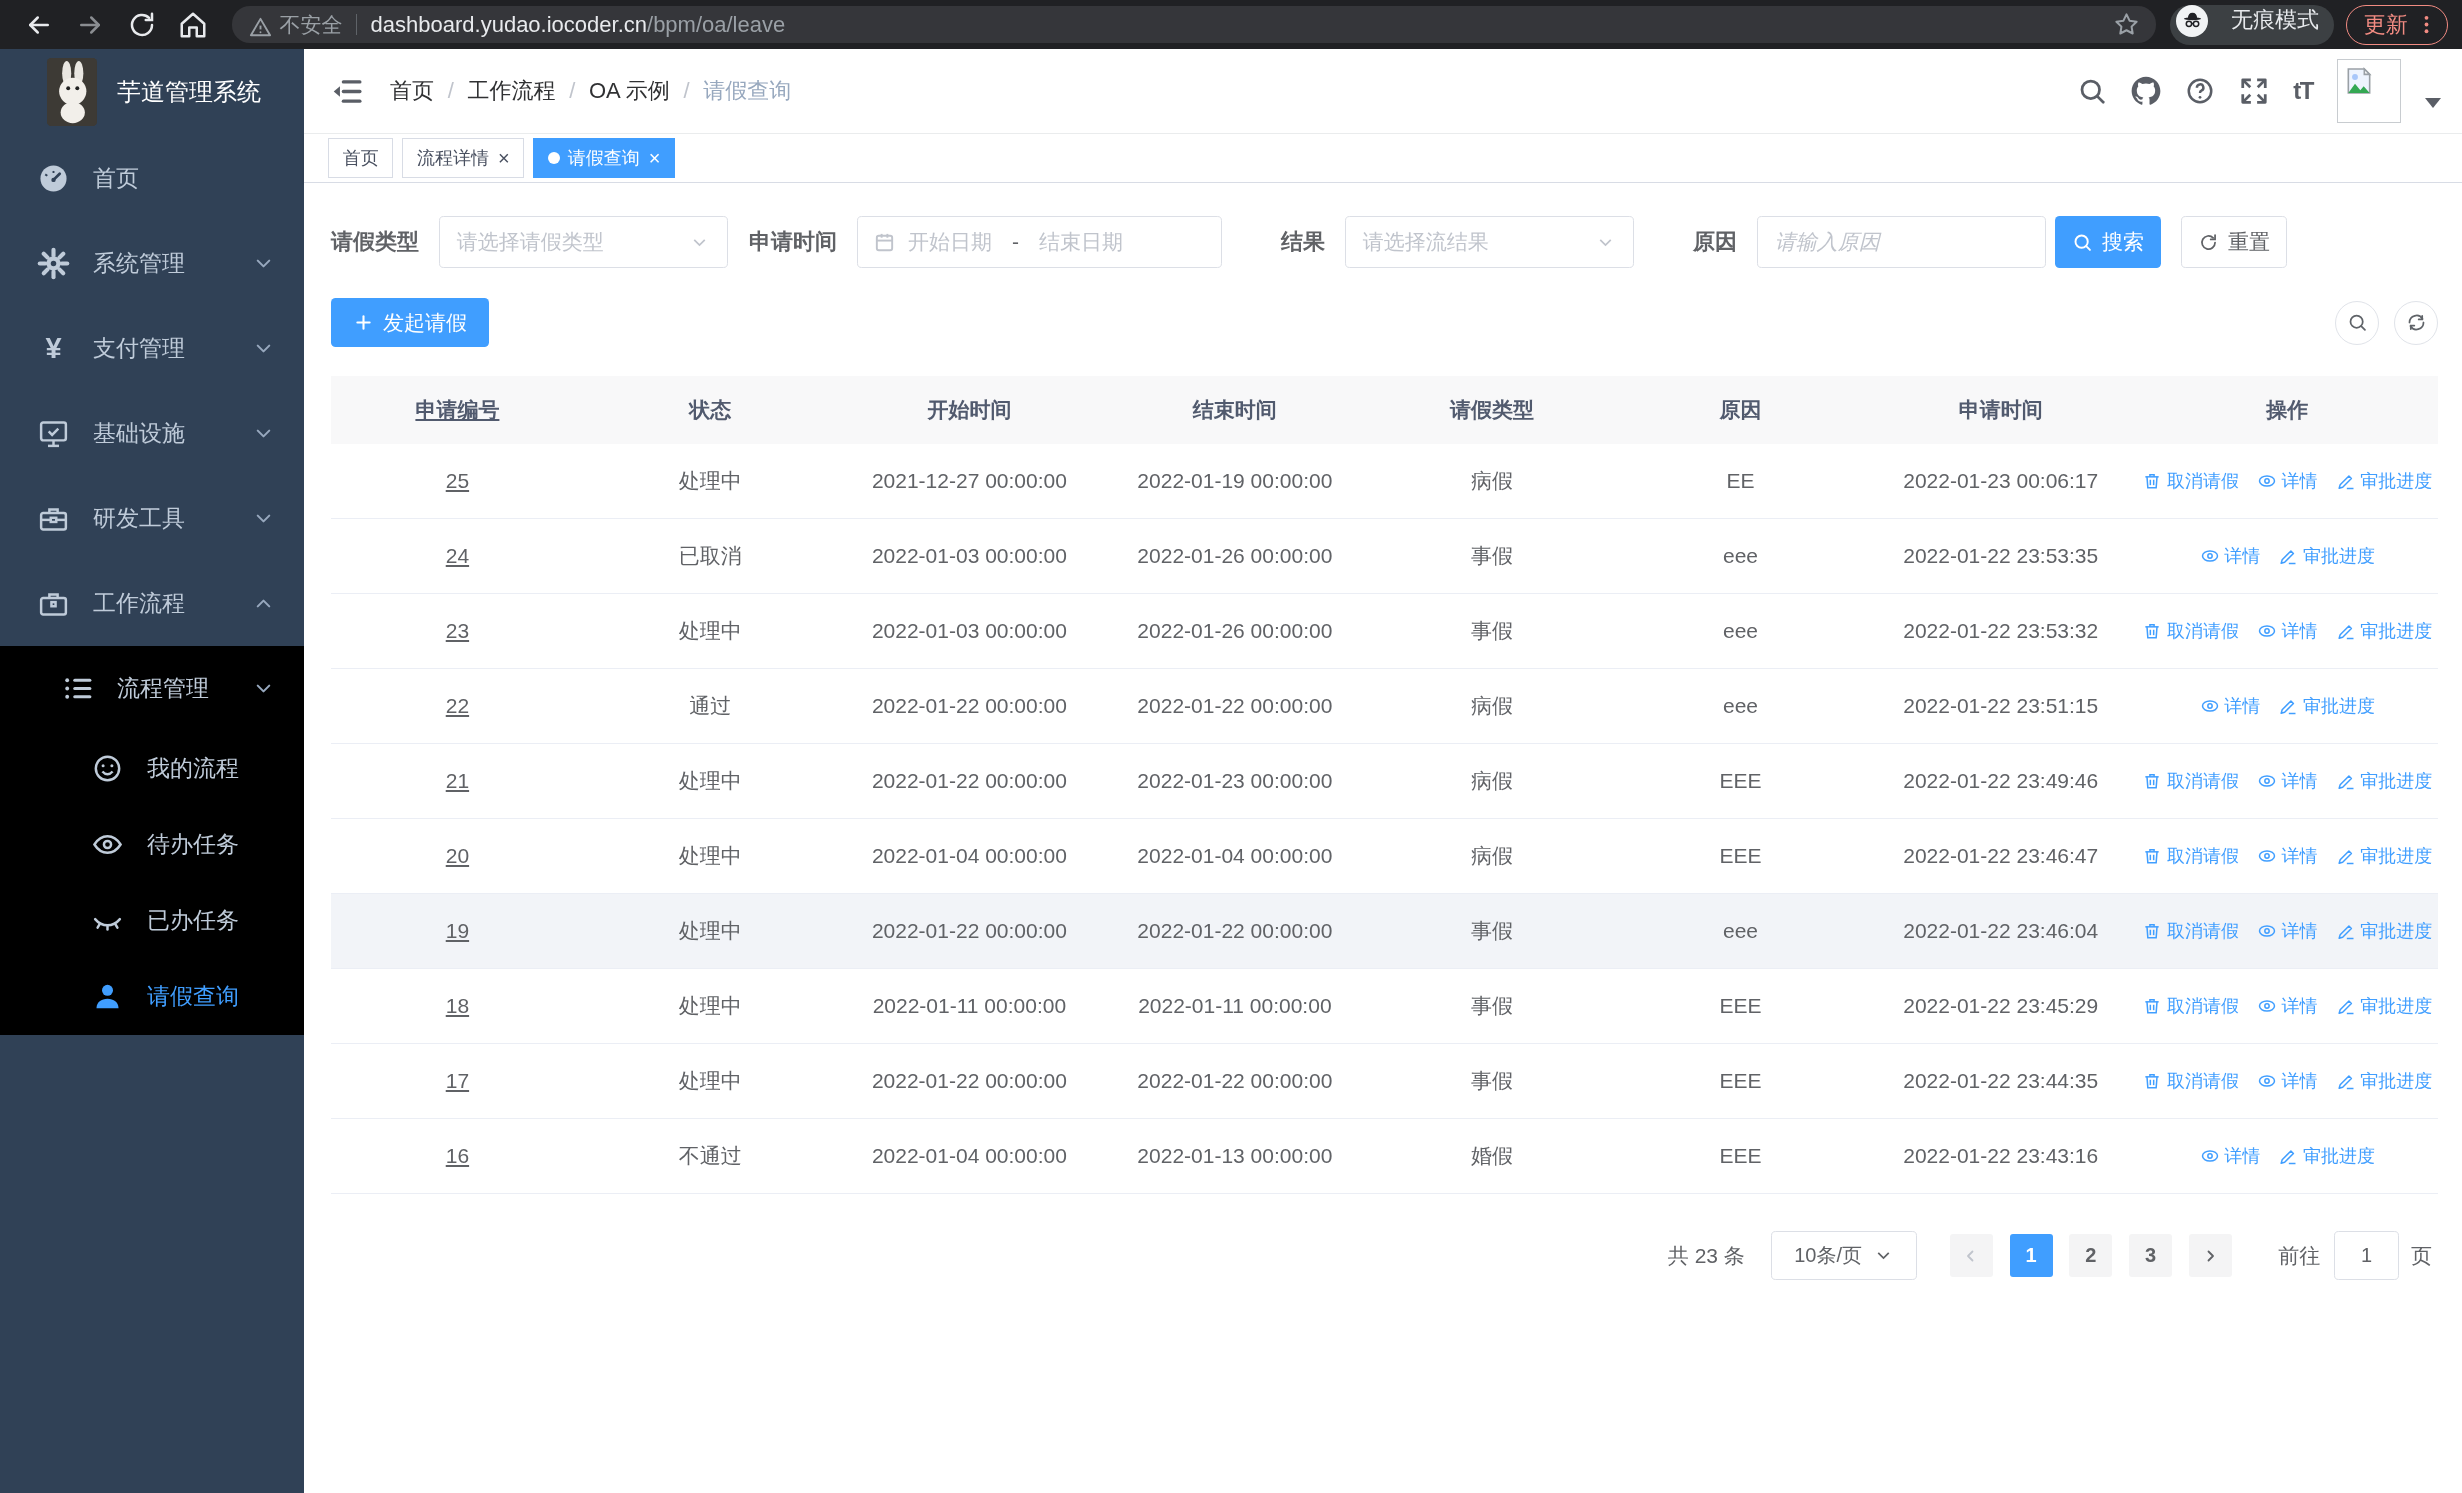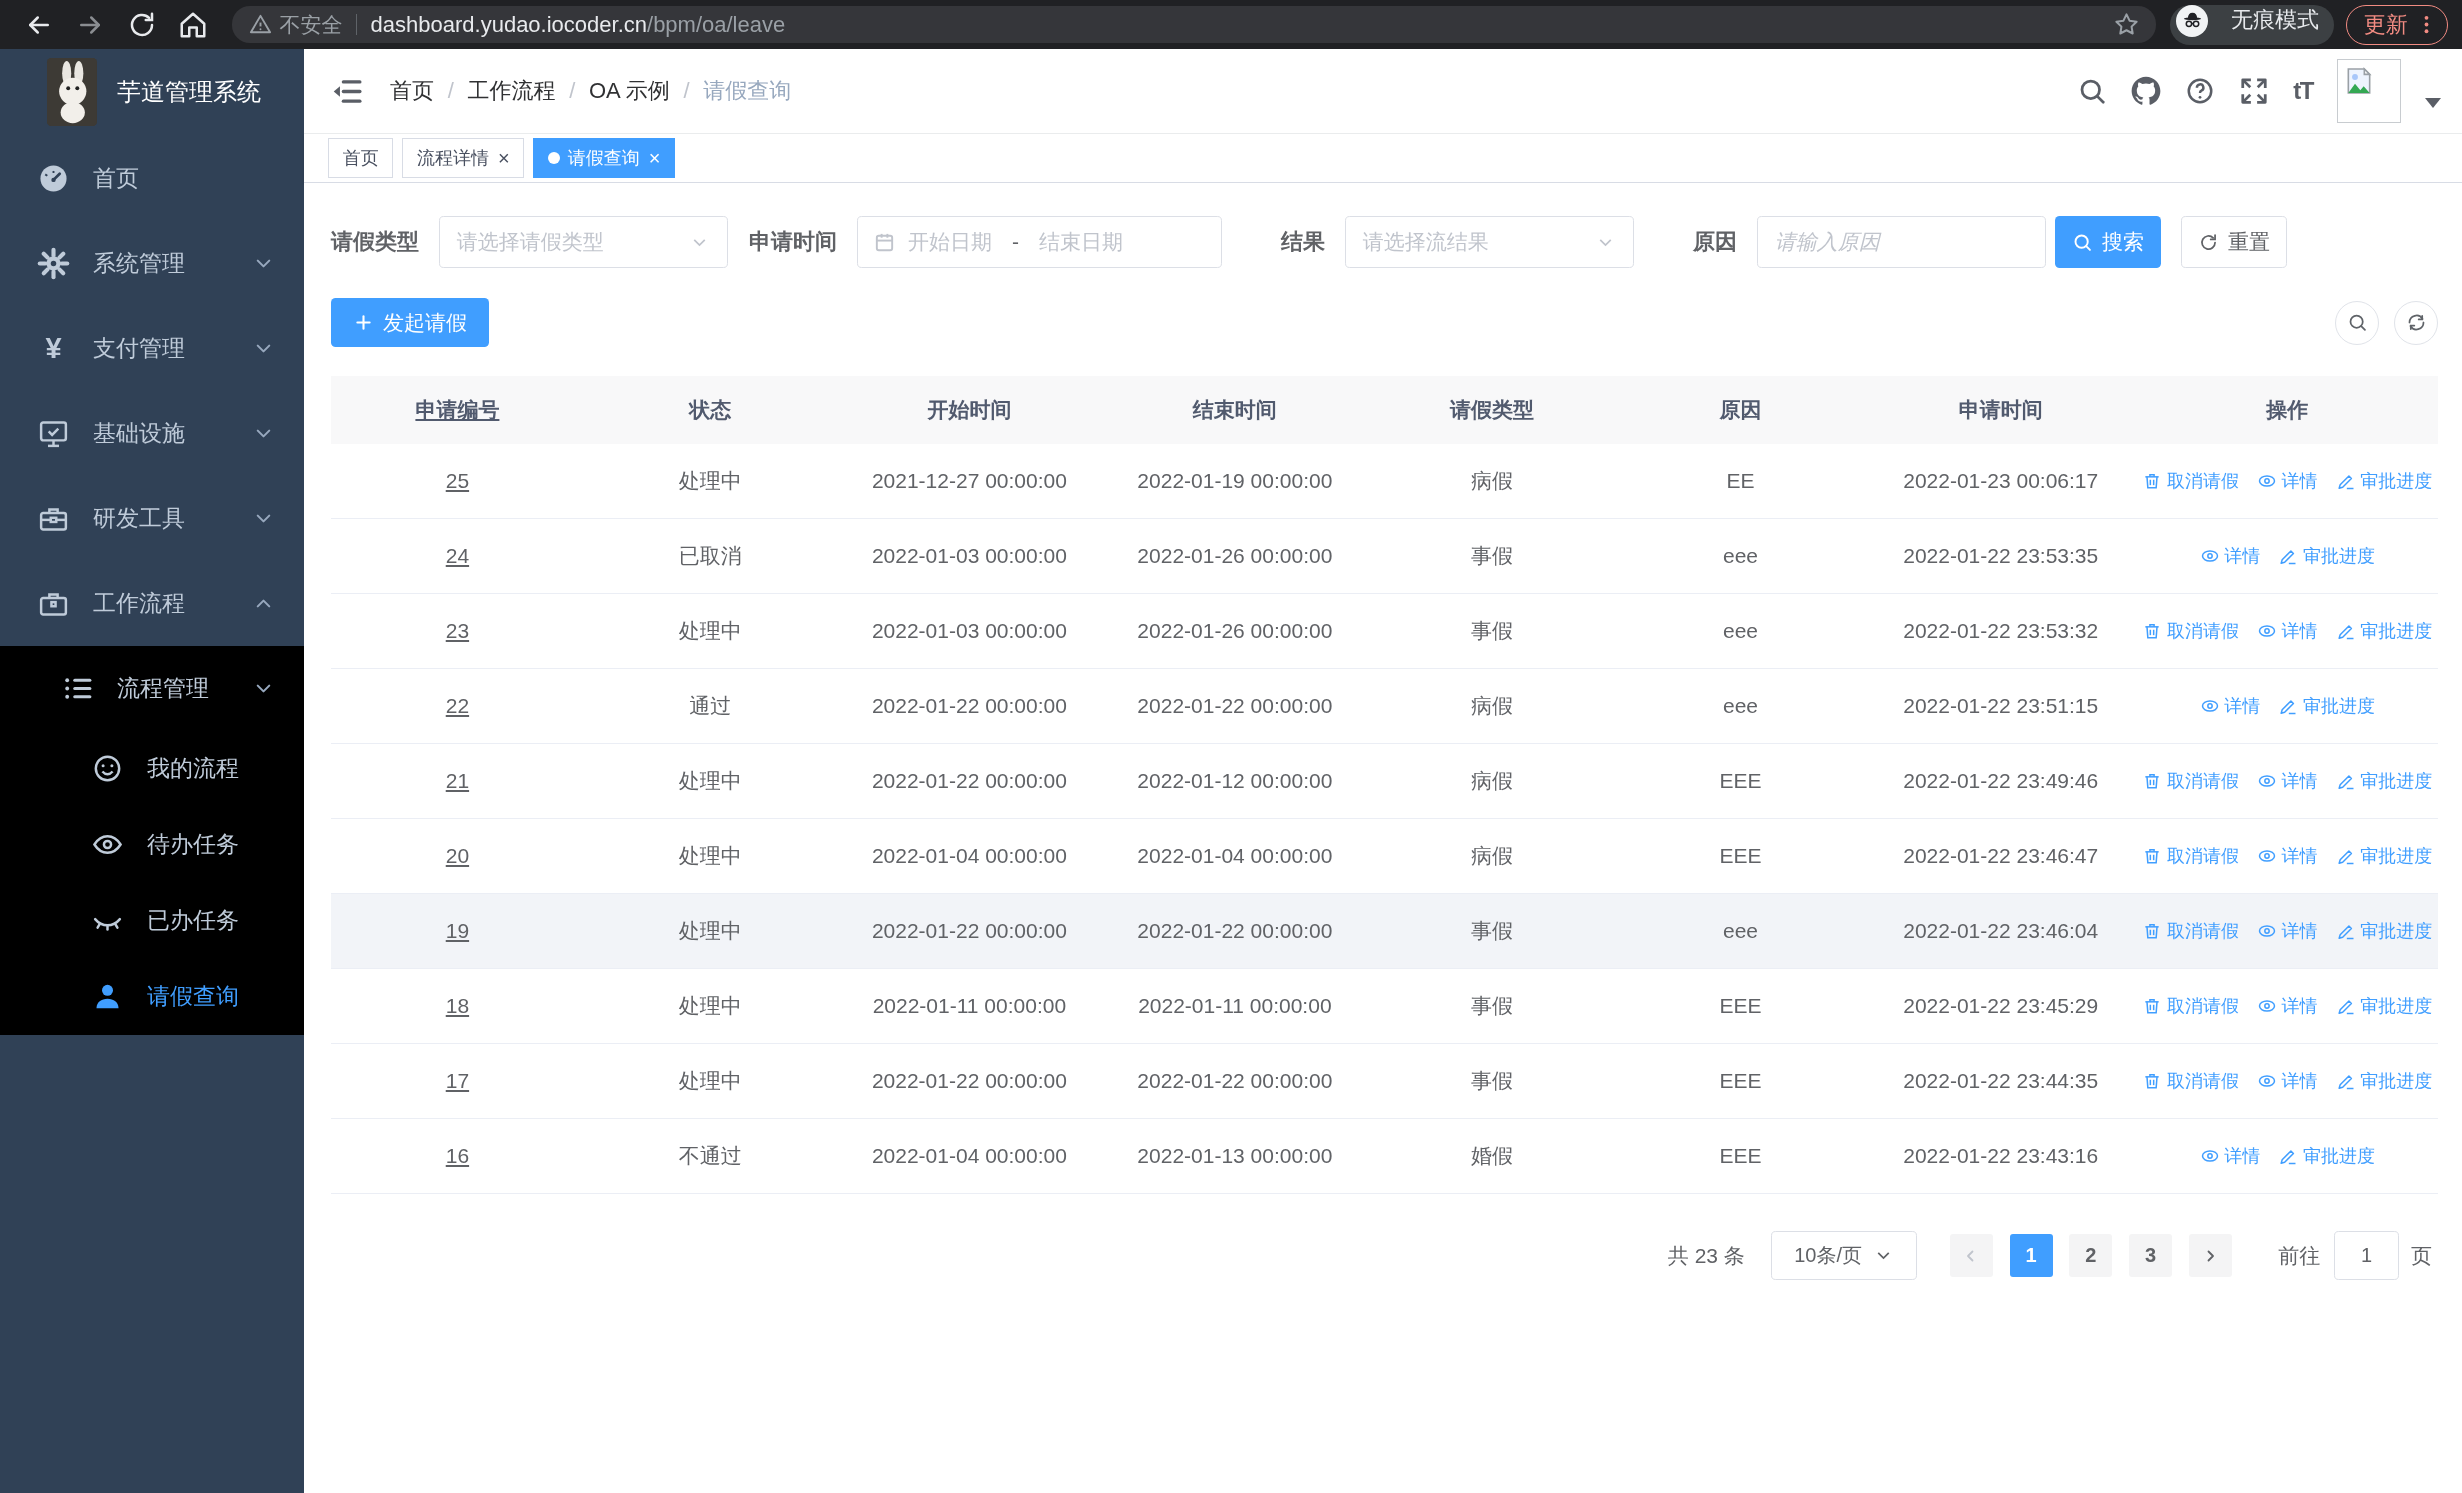--- a/index.html
+++ b/index.html
@@ -8,21 +8,21 @@
   body { position:relative; }
   svg { display:block; }
 
   
   .browser { position:absolute; top:0; left:0; width:2462px; height:49px;
     background:#202124; display:flex; align-items:center; padding:0 13.7px; }
   .b-ico { width:30px; height:30px; color:#e8eaed; margin:0 10.6px; flex:0 0 auto; cursor:pointer; }
   .b-ico.dim { color:#8a8d91; }
   .url-pill { flex:1; height:37px; background:#35363a; border-radius:18px; margin:0 13.7px;
     display:flex; align-items:center; padding:0 16.7px; min-width:0; }
-  .sec-chip { display:flex; align-items:center; color:#9aa0a6; font-size:21px; gap:7.6px; }
+  .sec-chip { display:flex; align-items:flex-end; color:#9aa0a6; font-size:21px; gap:7.6px; }
   .sec-sep { width:0.8px; height:21px; background:#5f6368; margin:0 13.7px; }
   .url-host { color:#e8eaed; font-size:22px; }
   .url-path { color:#9aa0a6; font-size:22px; }
   .url-spacer { flex:1; }
   .star { width:27px; height:27px; color:#9aa0a6; }
   .incog { display:flex; background:#3c4043; border-radius:21px;
     height:40px; padding:0 15px 0 6px; gap:23px; margin-right:12px; }
   .incog-circle { width:32px; height:32px; border-radius:50%; background:#f1f3f4;
     display:flex; align-items:center; justify-content:center; }
   .incog-circle svg { width:23px; height:23px; }
@@ -689,21 +689,21 @@
                 </svg>
               </span>
               <span>审批进度</span>
             </a>
           </div>
         </div>
         <div class="trow">
           <div class="td">21</div>
           <div class="td">处理中</div>
           <div class="td">2022-01-22 00:00:00</div>
-          <div class="td">2022-01-12 00:00:00</div>
+          <div class="td">2022-01-23 00:00:00</div>
           <div class="td">病假</div>
           <div class="td">EEE</div>
           <div class="td">2022-01-22 23:49:46</div>
           <div class="td actions">
             <a class="act">
               <span>
                 <svg viewBox="0 0 24 24" fill="none" stroke="currentColor" stroke-width="1.8">
                   <path d="M4 7h16"></path>
                   <path d="M9.5 7V4.5h5V7"></path>
                   <path d="M6 7l1 13h10l1-13"></path>

